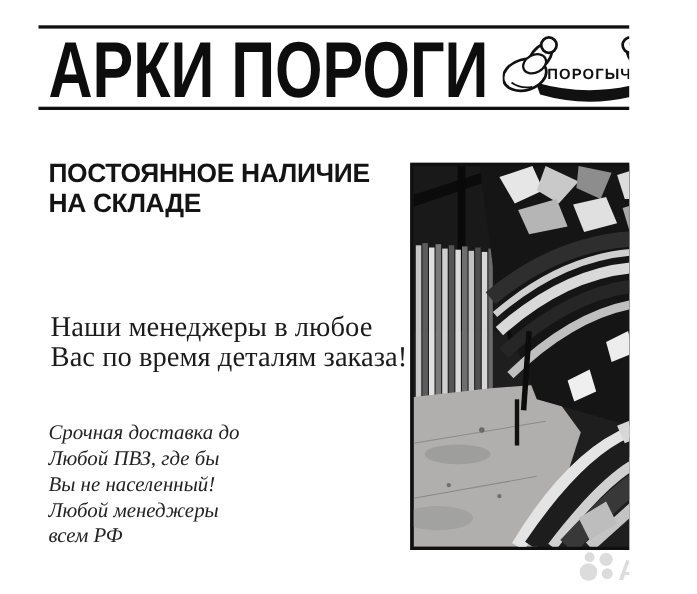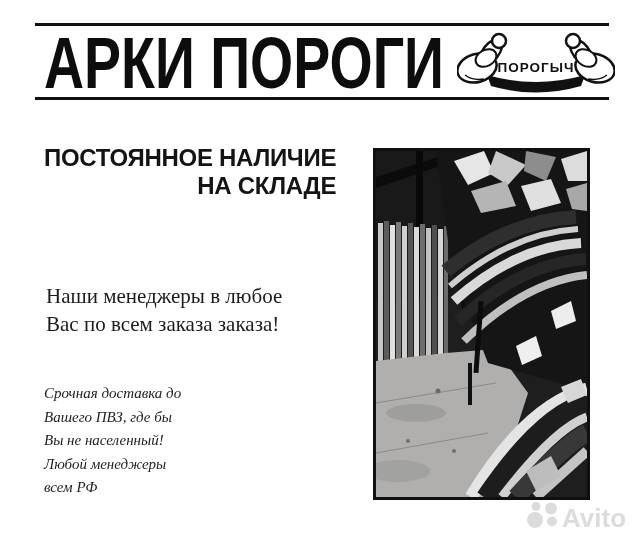--- a/index.html
+++ b/index.html
@@ -2,21 +2,21 @@
 <html><head>
 <meta charset="utf-8">
 <style>
   html, body {
     margin: 0; padding: 0;
     background: #ffffff;
     font-family: "Liberation Sans", sans-serif;
   }
   .canvas {
     position: relative;
-    width: 634px; height: 540px;
+    width: 572px; height: 540px;
     background: #ffffff;
     overflow: hidden;
   }
   .rule {
     position: absolute;
     left: 35px; width: 574px; height: 3px;
     background: #101010;
   }
   .rule-top { top: 23px; }
   .rule-bottom { top: 97px; }
@@ -43,39 +43,38 @@
   }
   .avail {
     position: absolute;
     left: 44px; top: 144px;
     font-weight: 800;
     font-size: 24px;
     line-height: 28px;
     letter-spacing: -0.3px;
     color: #141414;
     white-space: nowrap;
-    text-align: right;
   }
   .avail .line { display: block; }
   .managers {
     position: absolute;
     left: 46px; top: 283px;
     font-family: "Liberation Serif", serif;
-    font-size: 21px;
+    font-size: 26px;
     line-height: 27.5px;
     color: #1b1b1b;
     white-space: nowrap;
   }
   .managers .line { display: block; }
   .delivery {
     position: absolute;
     left: 44px; top: 382px;
     font-family: "Liberation Serif", serif;
     font-style: italic;
-    font-size: 15px;
+    font-size: 19px;
     line-height: 23.5px;
     color: #222222;
     white-space: nowrap;
   }
   .delivery .line { display: block; }
   .photo-frame {
     position: absolute;
     left: 373px; top: 148px;
     width: 217px; height: 352px;
     border: 3px solid #101010;
@@ -128,26 +127,26 @@
     <text class="badge-text" x="79" y="41" text-anchor="middle" font-size="13.5">ПОРОГЫЧ</text>
   </svg>
 
   <div class="avail">
     <span class="line">ПОСТОЯННОЕ НАЛИЧИЕ</span>
     <span class="line">НА СКЛАДЕ</span>
   </div>
 
   <div class="managers">
     <span class="line">Наши менеджеры в любое</span>
-    <span class="line">Вас по всем заказа заказа!</span>
+    <span class="line">Вас по время деталям заказа!</span>
   </div>
 
   <div class="delivery">
     <span class="line">Срочная доставка до</span>
-    <span class="line">Вашего ПВЗ, где бы</span>
+    <span class="line">Любой ПВЗ, где бы</span>
     <span class="line">Вы не населенный!</span>
     <span class="line">Любой менеджеры</span>
     <span class="line">всем РФ</span>
   </div>
 
   <div class="photo-frame">
     <svg viewBox="0 0 211 346" preserveAspectRatio="none">
       <rect x="0" y="0" width="211" height="346" fill="#1e1e1e"></rect>
 
       <rect x="0" y="0" width="120" height="150" fill="#191919"></rect>

